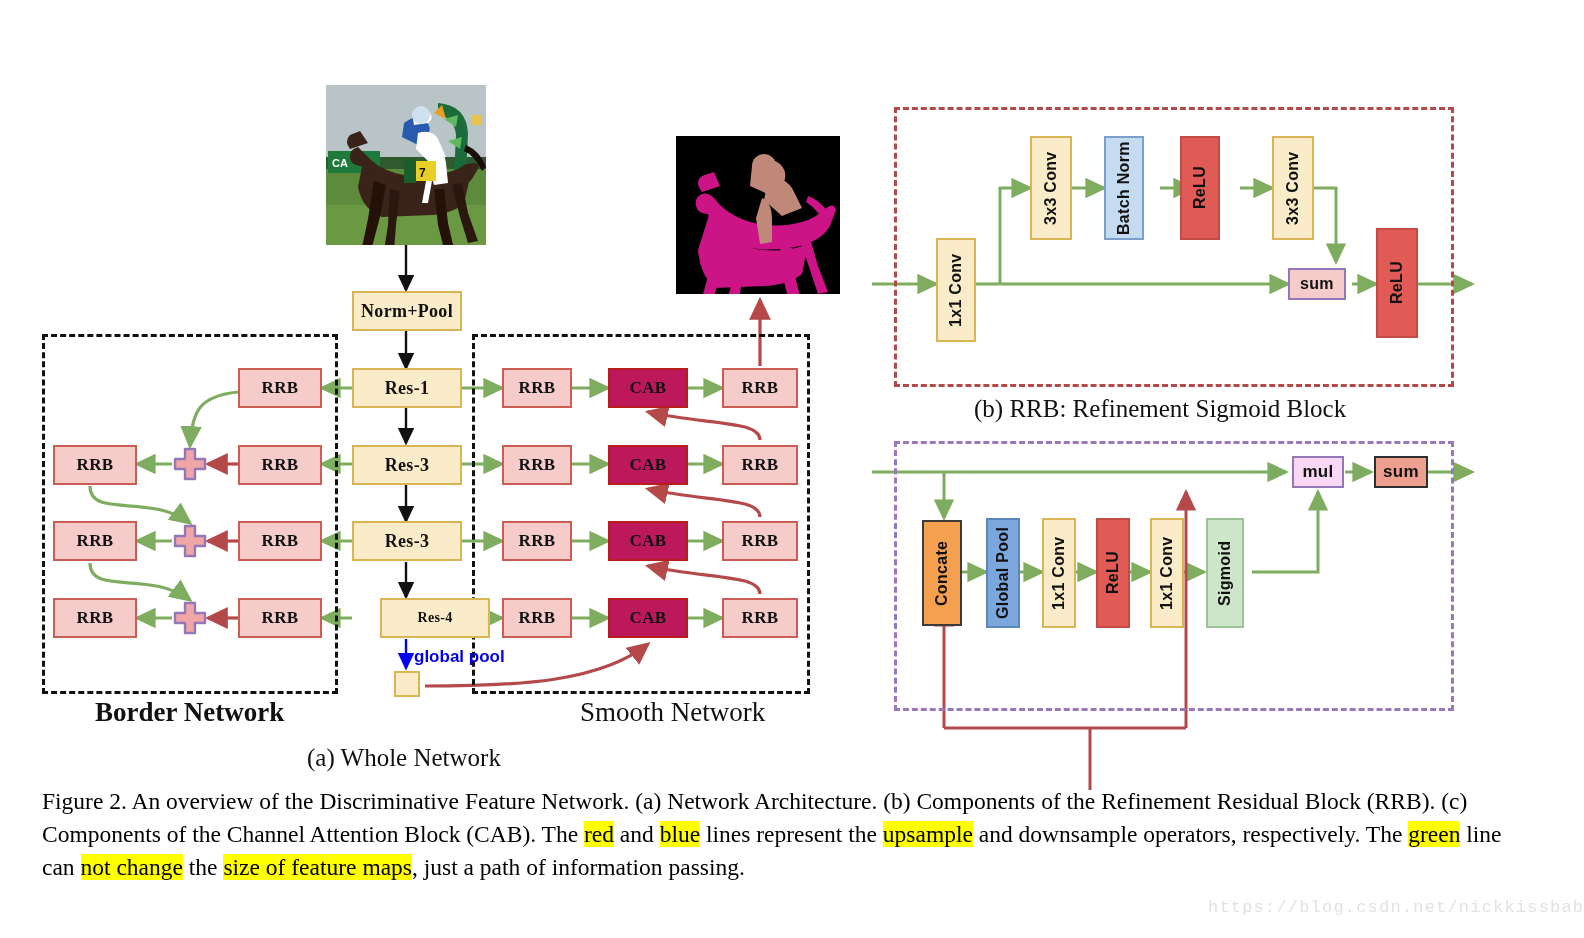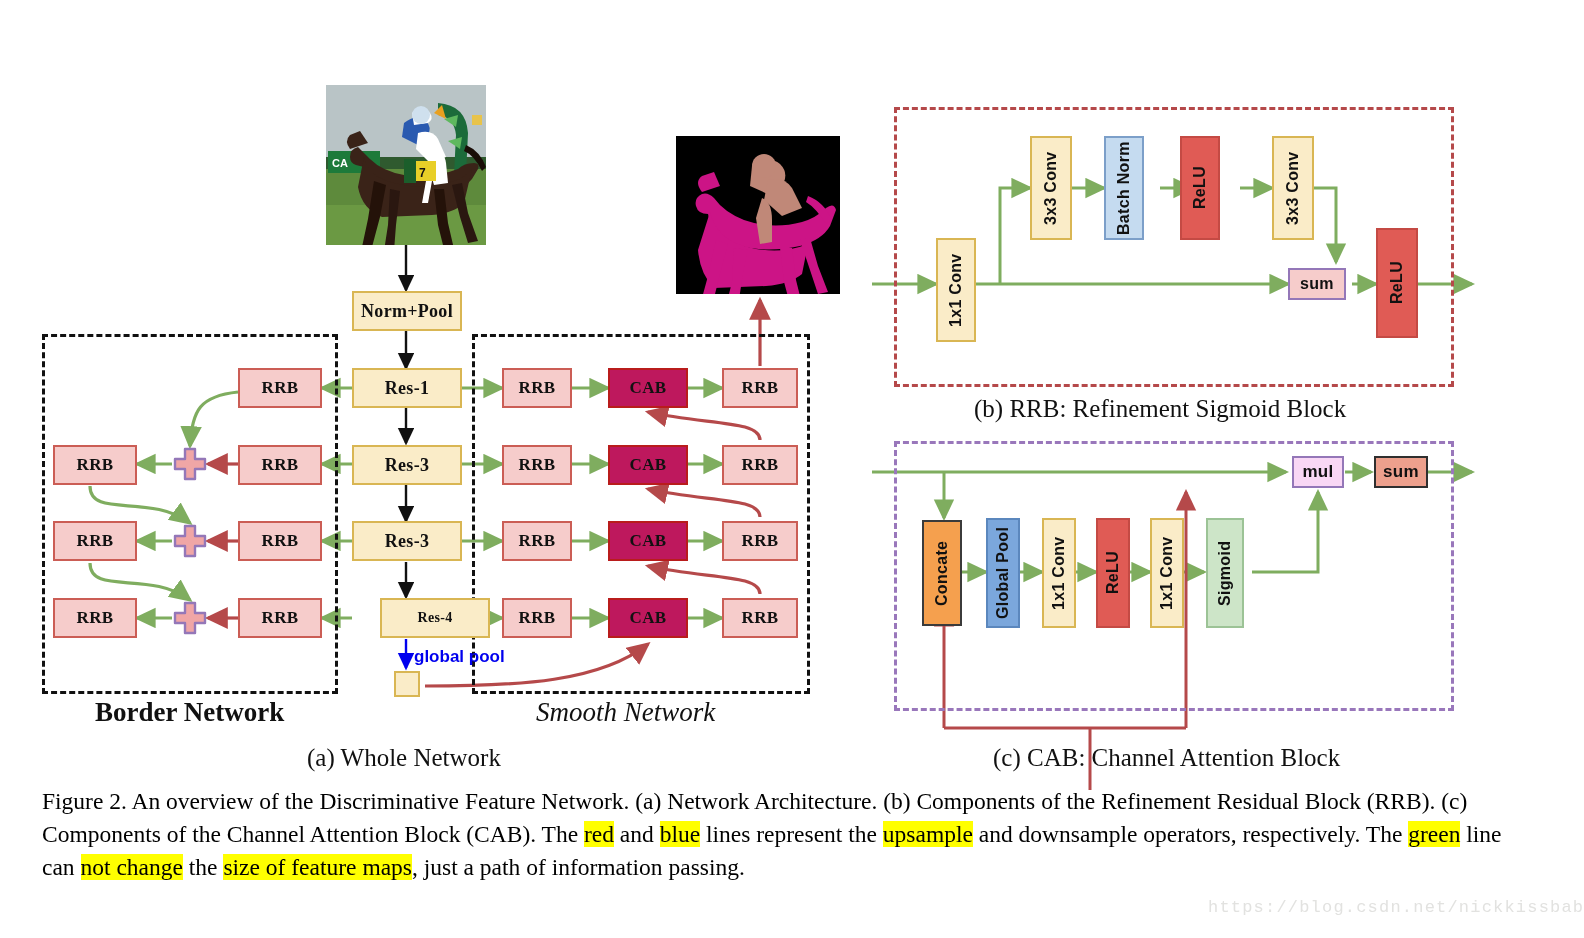--- a/index.html
+++ b/index.html
@@ -235,21 +235,21 @@
       <path d="M92,44 q16,-4 24,8 l10,20 -20,8 -18,-16 z" fill="#c08878"></path>
       <circle cx="88" cy="30" r="12" fill="#c08878"></circle>
       <path d="M86,62 q10,4 10,22 l0,22 -12,2 -4,-26 z" fill="#c08878"></path>
     </svg>
   </div>
 
   <div class="dash-black" style="left:42px;top:334px;width:296px;height:360px;"></div>
   <div class="dash-black" style="left:472px;top:334px;width:338px;height:360px;"></div>
 
   <div class="lbl lbl-net" style="left:95px;top:697px;font-weight:bold;">Border Network</div>
-  <div class="lbl lbl-net" style="left:536px;top:697px;font-style:italic;">Smooth Network</div>
+  <div class="lbl lbl-net" style="left:580px;top:697px;">Smooth Network</div>
   <div class="lbl lbl-cap" style="left:307px;top:744px;">(a) Whole Network</div>
 
   <div class="blk yellow" style="left:352px;top:291px;width:110px;height:40px;font-size:18px;">Norm+Pool</div>
   <div class="blk yellow" style="left:352px;top:368px;width:110px;height:40px;font-size:18px;">Res-1</div>
   <div class="blk yellow" style="left:352px;top:445px;width:110px;height:40px;font-size:18px;">Res-3</div>
   <div class="blk yellow" style="left:352px;top:521px;width:110px;height:40px;font-size:18px;font-family:Liberation Serif, serif;">Res-3</div>
   <div class="blk yellow" style="left:352px;top:598px;width:110px;height:40px;font-size:14px;margin-left:28px;">Res-4</div>
 
   <div class="lbl lbl-gp" style="left:414px;top:647px;">global pool</div>
   <div class="blk yellow" style="left:394px;top:671px;width:26px;height:26px;"></div>
@@ -311,21 +311,20 @@
 
   <div class="blk orange sans vert" style="left:922px;top:520px;width:40px;height:106px;font-size:16px;">Concate</div>
   <div class="blk bluesat sans vert" style="left:986px;top:518px;width:34px;height:110px;font-size:16px;">Global Pool</div>
   <div class="blk yellow sans vert" style="left:1042px;top:518px;width:34px;height:110px;font-size:16px;">1x1 Conv</div>
   <div class="blk red sans vert" style="left:1096px;top:518px;width:34px;height:110px;font-size:16px;">ReLU</div>
   <div class="blk yellow sans vert" style="left:1150px;top:518px;width:34px;height:110px;font-size:16px;">1x1 Conv</div>
   <div class="blk lgreen sans vert" style="left:1206px;top:518px;width:38px;height:110px;font-size:16px;">Sigmoid</div>
   <div class="blk mulbox sans" style="left:1292px;top:456px;width:52px;height:32px;font-size:17px;">mul</div>
   <div class="blk sumsalmon sans" style="left:1374px;top:456px;width:54px;height:32px;font-size:17px;">sum</div>
 
-  <div class="lbl lbl-cap" style="left:993px;top:744px;">(c) CAB: Channel Attention Block</div>
 
   <div class="caption">
     <span id="cap-slot"><span>Figure 2. An overview of the Discriminative Feature Network. (a) Network Architecture. (b) Components of the Refinement Residual Block (RRB). (c) Components of the Channel Attention Block (CAB). The </span><span class="hl">red</span><span> and </span><span class="hl">blue</span><span> lines represent the </span><span class="hl">upsample</span><span> and downsample operators, respectively. The </span><span class="hl">green</span><span> line can </span><span class="hl">not change</span><span> the </span><span class="hl">size of feature maps</span><span>, just a path of information passing.</span></span>
   </div>
 
   <div class="watermark">https://blog.csdn.net/nickkissbaby_</div>
 
 </div>
 
 </body></html>

